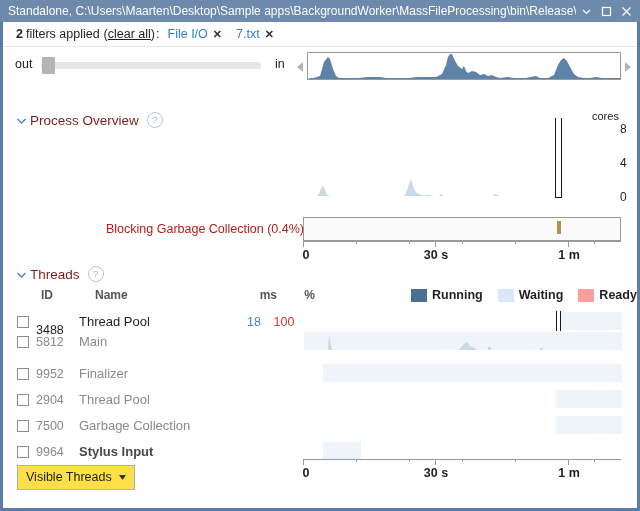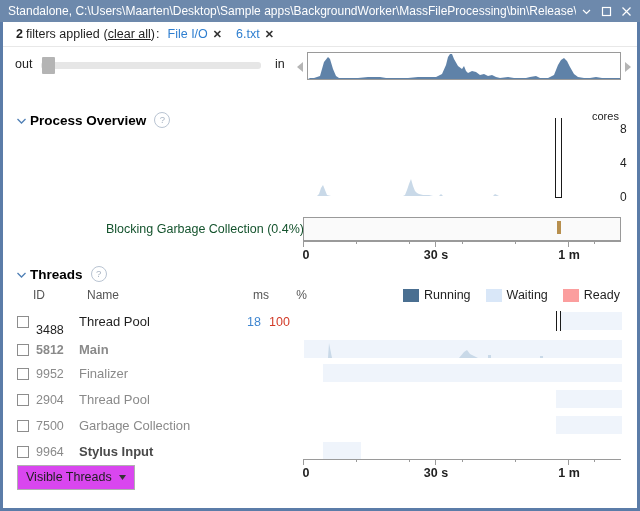--- a/index.html
+++ b/index.html
@@ -95,21 +95,21 @@
   .stripbox svg{display:block;}
   
   .section-head{
     position:absolute;display:flex;align-items:center;
     color:#3f6fa8;font-size:13.5px;
   }
   .chev{
     display:inline-block;width:12px;color:#4f7fb5;font-size:11px;
     text-align:center;
   }
-  .sec-title{margin-left:3px;color:#000000;font-weight:bold;}
+  .sec-title{margin-left:3px;color:#7f1d1d;}
   .help{
     display:inline-block;margin-left:8px;width:14px;height:14px;border-radius:50%;
     border:1px solid #b9c4d2;color:#a7b3c2;font-size:9.5px;line-height:13px;
     text-align:center;cursor:pointer;
   }
   
   .po-area{position:absolute;left:0;top:88px;width:634px;height:155px;}
   .cores-lbl{
     position:absolute;left:589px;top:0px;color:#222;font-size:11px;
   }
@@ -118,21 +118,21 @@
     white-space:nowrap;
   }
   .cpu-plot{
     position:absolute;left:300px;top:14px;width:256px;height:72px;
   }
   .yaxis{
     position:absolute;left:560px;top:14px;width:70px;height:72px;
   }
   .ytick{position:absolute;left:57px;color:#1f1f1f;font-size:12px;}
   .gc-title{
-    position:absolute;left:103px;top:112px;color:#14532d;font-size:12.5px;
+    position:absolute;left:103px;top:112px;color:#b91c1c;font-size:12.5px;
     white-space:nowrap;
   }
   .gc-bar{
     position:absolute;left:300px;top:107px;width:318px;height:24px;
     background:#fafafa;border:1px solid #9a9a9a;box-sizing:border-box;
   }
   .gc-mark{
     position:absolute;left:253px;top:3px;width:4px;height:13px;background:#b78f4e;
   }
   .axis-wrap{position:absolute;left:300px;top:131px;width:320px;height:26px;}
@@ -140,58 +140,58 @@
   .tick{position:absolute;top:0;width:1px;background:#9a9a9a;}
   .tick.major{height:6px;}
   .tick.minor{height:3px;}
   .axis-lbl{
     position:absolute;top:7px;font-size:12.5px;font-weight:bold;color:#1f1f1f;
     transform:translateX(-50%);white-space:nowrap;
   }
   
   .th-area{position:absolute;left:0;top:240px;width:634px;height:246px;}
   .th-headrow{
-    position:absolute;left:8px;top:26px;width:584px;height:18px;
-    color:#555;font-size:12px;
+    position:absolute;left:16px;top:26px;width:584px;height:18px;
+    color:#555;font-size:12px;font-weight:bold;
   }
   .col-id{position:absolute;left:22px;}
   .col-name{position:absolute;left:76px;}
   .col-ms{position:absolute;left:236px;text-align:right;width:22px;}
   .col-pct{position:absolute;left:274px;text-align:right;width:22px;}
   .legend{position:absolute;left:392px;top:0px;display:flex;align-items:center;}
   .lg{display:flex;align-items:center;margin-right:15px;}
   .sw{width:16px;height:13px;margin-right:5px;display:inline-block;}
   .lg span.lgt{font-size:12.5px;color:#1f1f1f;}
   .throw{
     position:absolute;left:0;width:634px;height:26px;
   }
   .cb{
     position:absolute;left:14px;top:6px;width:12px;height:12px;
     border:1px solid #8d8d8d;background:#fff;box-sizing:border-box;cursor:pointer;
   }
   .tid{position:absolute;left:33px;top:5px;font-size:12.5px;}
   .tname{position:absolute;left:76px;top:4px;font-size:13px;}
   .tms{position:absolute;left:228px;top:5px;width:30px;text-align:right;font-size:12.5px;color:#3f86d0;}
-  .tpct{position:absolute;left:266px;top:5px;width:30px;text-align:left;font-size:12.5px;color:#d23b28;}
+  .tpct{position:absolute;left:266px;top:5px;width:30px;text-align:center;font-size:12.5px;color:#d23b28;}
   .tbar{position:absolute;top:2px;height:18px;}
   .row-active .tid{color:#1f1f1f;margin-top:8px;}
   .row-active .tname{color:#1f1f1f;}
   .row-dim .tid{color:#8a8a8a;}
   .row-dim .tname{color:#8a8a8a;}
   .row-bold .tname{font-weight:bold;color:#4a4a4a;}
   .row-bold .tid{color:#8a8a8a;}
   .cursor-mark{
     position:absolute;top:1px;width:3px;height:20px;
     border-left:1px solid #1a1a1a;border-right:1px solid #1a1a1a;background:#fff;
   }
   .th-axis-wrap{position:absolute;left:300px;top:197px;width:320px;height:26px;}
   .vt-btn{
     position:absolute;left:14px;top:203px;
     padding:4px 8px 5px 8px;
-    border:1px solid #b0b0b0;background:#d946ef;color:#1f1f1f;
+    border:1px solid #b0b0b0;background:#fde047;color:#1f1f1f;
     font-size:12.5px;cursor:pointer;display:inline-flex;align-items:center;
   }
   .vt-btn .caret{margin-left:7px;font-size:8px;color:#333;}
 </style>
 </head>
 <body>
 
 <div class="window">
 
   <div class="titlebar">
@@ -219,21 +219,21 @@
 
     <div class="filterbar">
       <span class="cnt">2</span>
       <span class="txt">filters applied</span>
       <span class="paren" style="margin-left:4px">(</span>
         <span class="clearall">clear all</span>
         <span class="paren">)</span>
         <span class="colon">:</span>
       <span class="chip">File I/O</span>
       <span class="chipx">✕</span>
-      <span class="chip">6.txt</span>
+      <span class="chip">7.txt</span>
       <span class="chipx">✕</span>
     </div>
 
     <div class="zoomrow">
       <div class="lbl-out">out</div>
       <div class="slidertrack"></div>
       <div class="sliderthumb"></div>
       <div class="lbl-in">in</div>
 
       <div class="overviewstrip">
@@ -341,21 +341,21 @@
       <div class="throw row-active" style="top:48px;">
         <div class="cb"></div>
         <div class="tid">3488</div>
         <div class="tname">Thread Pool</div>
         <div class="tms">18</div>
         <div class="tpct">100</div>
         <div class="tbar" style="left:557px;width:62px;background:#eff4fb;"></div>
         <div class="cursor-mark" style="left:553px;"></div>
       </div>
 
-      <div class="throw row-dim" style="top:76px;font-weight:bold;">
+      <div class="throw row-dim" style="top:68px;">
         <div class="cb"></div>
         <div class="tid">5812</div>
         <div class="tname">Main</div>
         <div class="tms"></div>
         <div class="tpct"></div>
         <div class="tbar" style="left:301px;width:318px;background:#eff4fb;">
           <svg width="318" height="18" viewBox="0 0 318 18" preserveAspectRatio="none">
             <polygon fill="#c9d9e8" points="24,18 25,3 28,18"></polygon>
             <polygon fill="#c9d9e8" points="155,18 160,12 163,10 166,14 170,16 174,18"></polygon>
             <rect x="184" y="15" width="3" height="3" fill="#c9d9e8"></rect>

